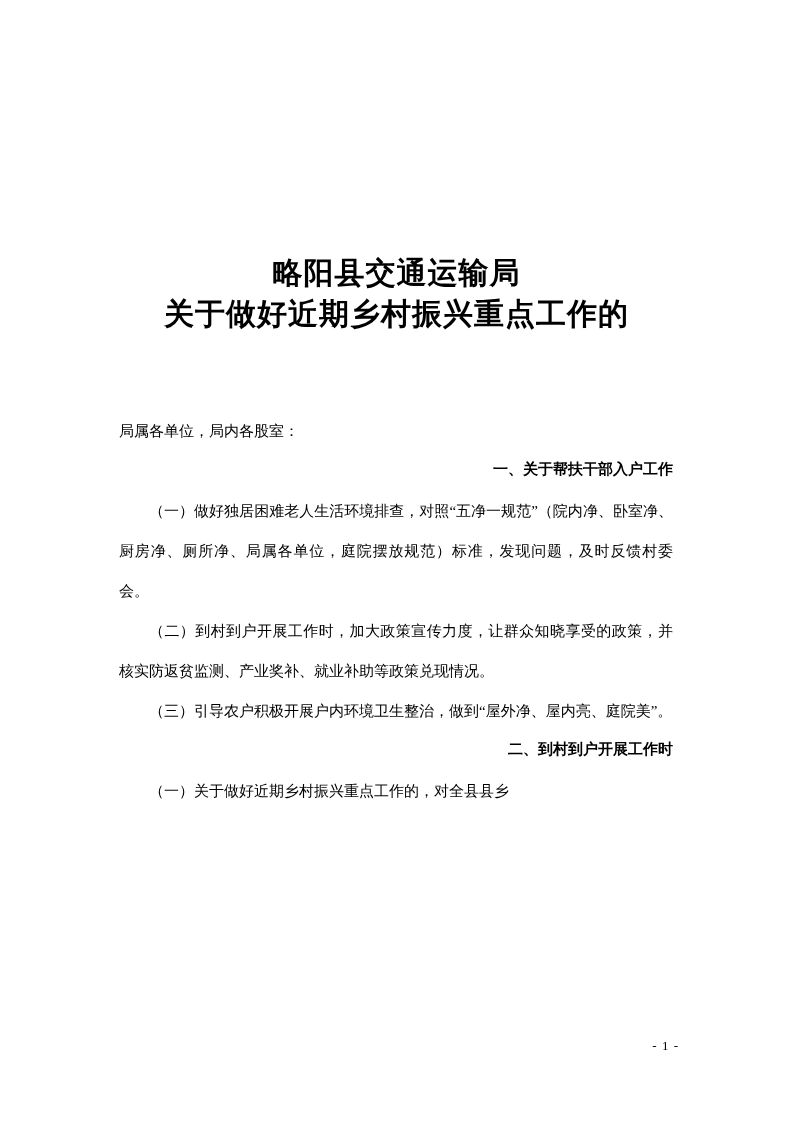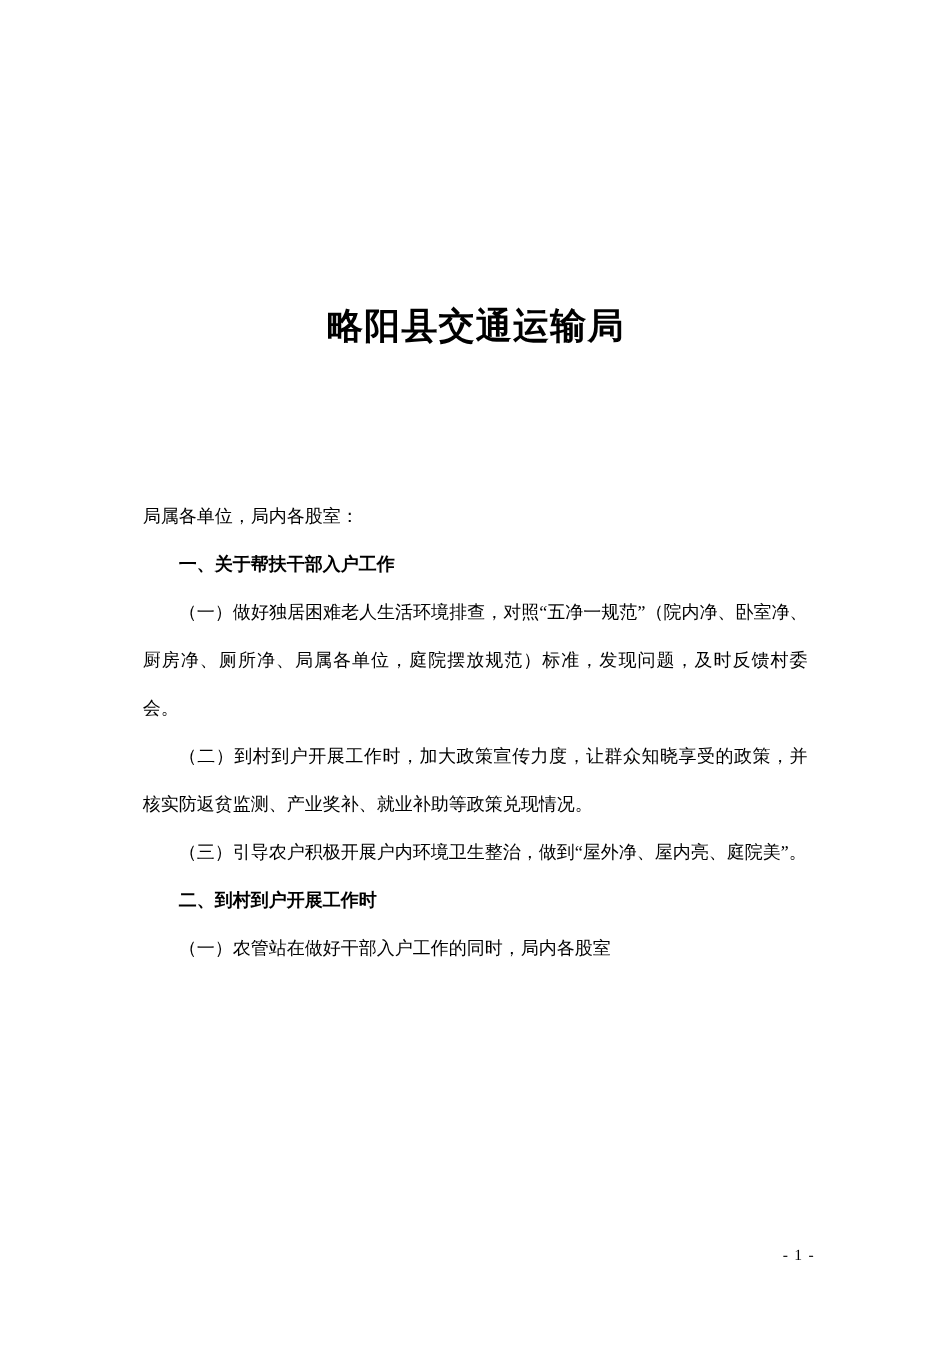--- a/index.html
+++ b/index.html
@@ -41,47 +41,48 @@
   p.para {
     margin: 0;
     padding: 0;
     text-indent: 2em;
   }
   p.para.no-indent {
     text-indent: 0;
   }
   p.para.heading {
     font-weight: 700;
-    text-align: left;
-    font-family: Liberation Sans, sans-serif;
+    text-align: right;
+    font-family: Liberation Mono, monospace;
   }
   .page-number {
     position: absolute;
     top: 1037px;
     right: 114px;
     font-size: 13px;
     line-height: 18px;
     letter-spacing: 1px;
     font-family: "Liberation Serif", "DejaVu Serif", serif;
   }
 </style>
 </head>
 <body>
 
 <div class="page">
 
   <div class="title-block">
     <div>略阳县交通运输局</div>
+    <div>关于做好近期乡村振兴重点工作的</div>
   </div>
 
   <div class="body-block">
       <p class="para no-indent">局属各单位，局内各股室：</p>
       <p class="para heading">一、关于帮扶干部入户工作</p>
       <p class="para">（一）做好独居困难老人生活环境排查，对照“五净一规范”（院内净、卧室净、厨房净、厕所净、局属各单位，庭院摆放规范）标准，发现问题，及时反馈村委会。</p>
       <p class="para">（二）到村到户开展工作时，加大政策宣传力度，让群众知晓享受的政策，并核实防返贫监测、产业奖补、就业补助等政策兑现情况。</p>
       <p class="para">（三）引导农户积极开展户内环境卫生整治，做到“屋外净、屋内亮、庭院美”。</p>
       <p class="para heading">二、到村到户开展工作时</p>
-      <p class="para">（一）农管站在做好干部入户工作的同时，局内各股室</p>
+      <p class="para">（一）关于做好近期乡村振兴重点工作的，对全县县乡</p>
     </div>
 
   <div class="page-number">- 1 -</div>
 
 </div>
 
 </body></html>

